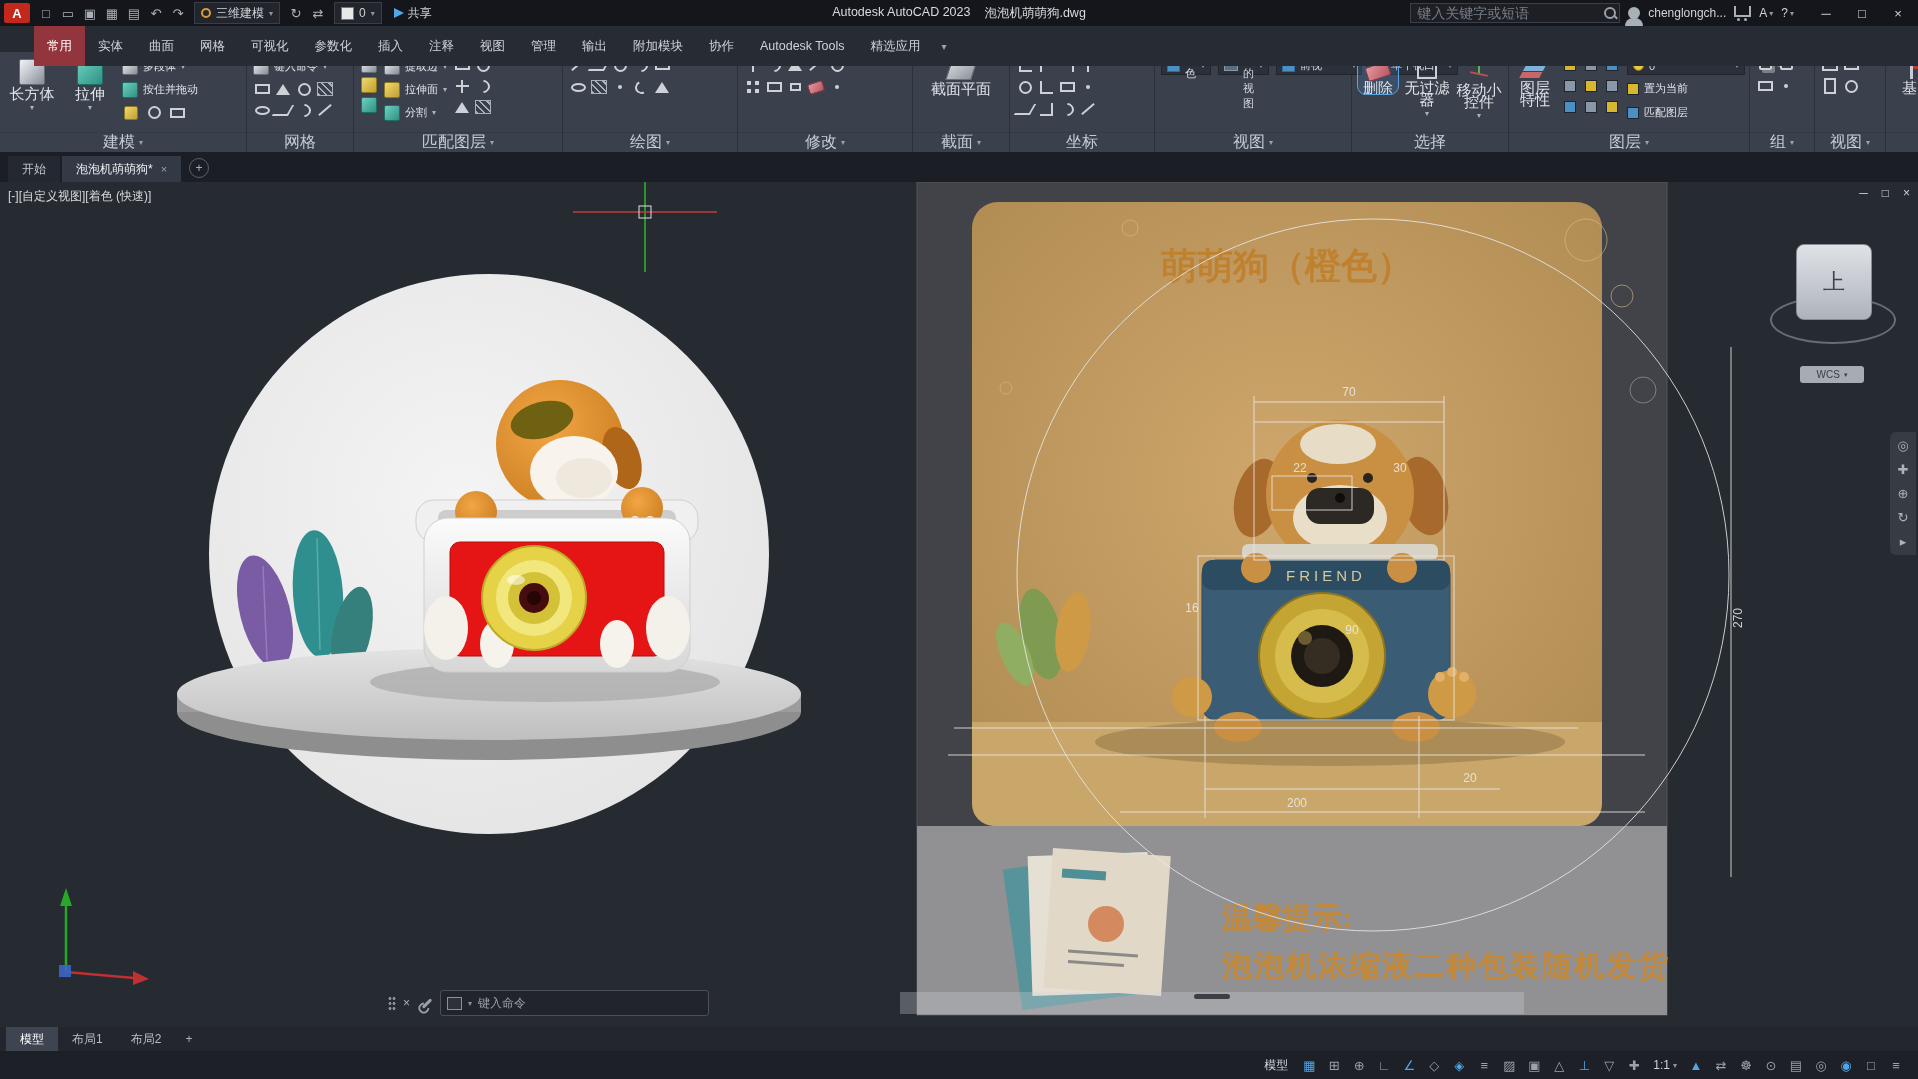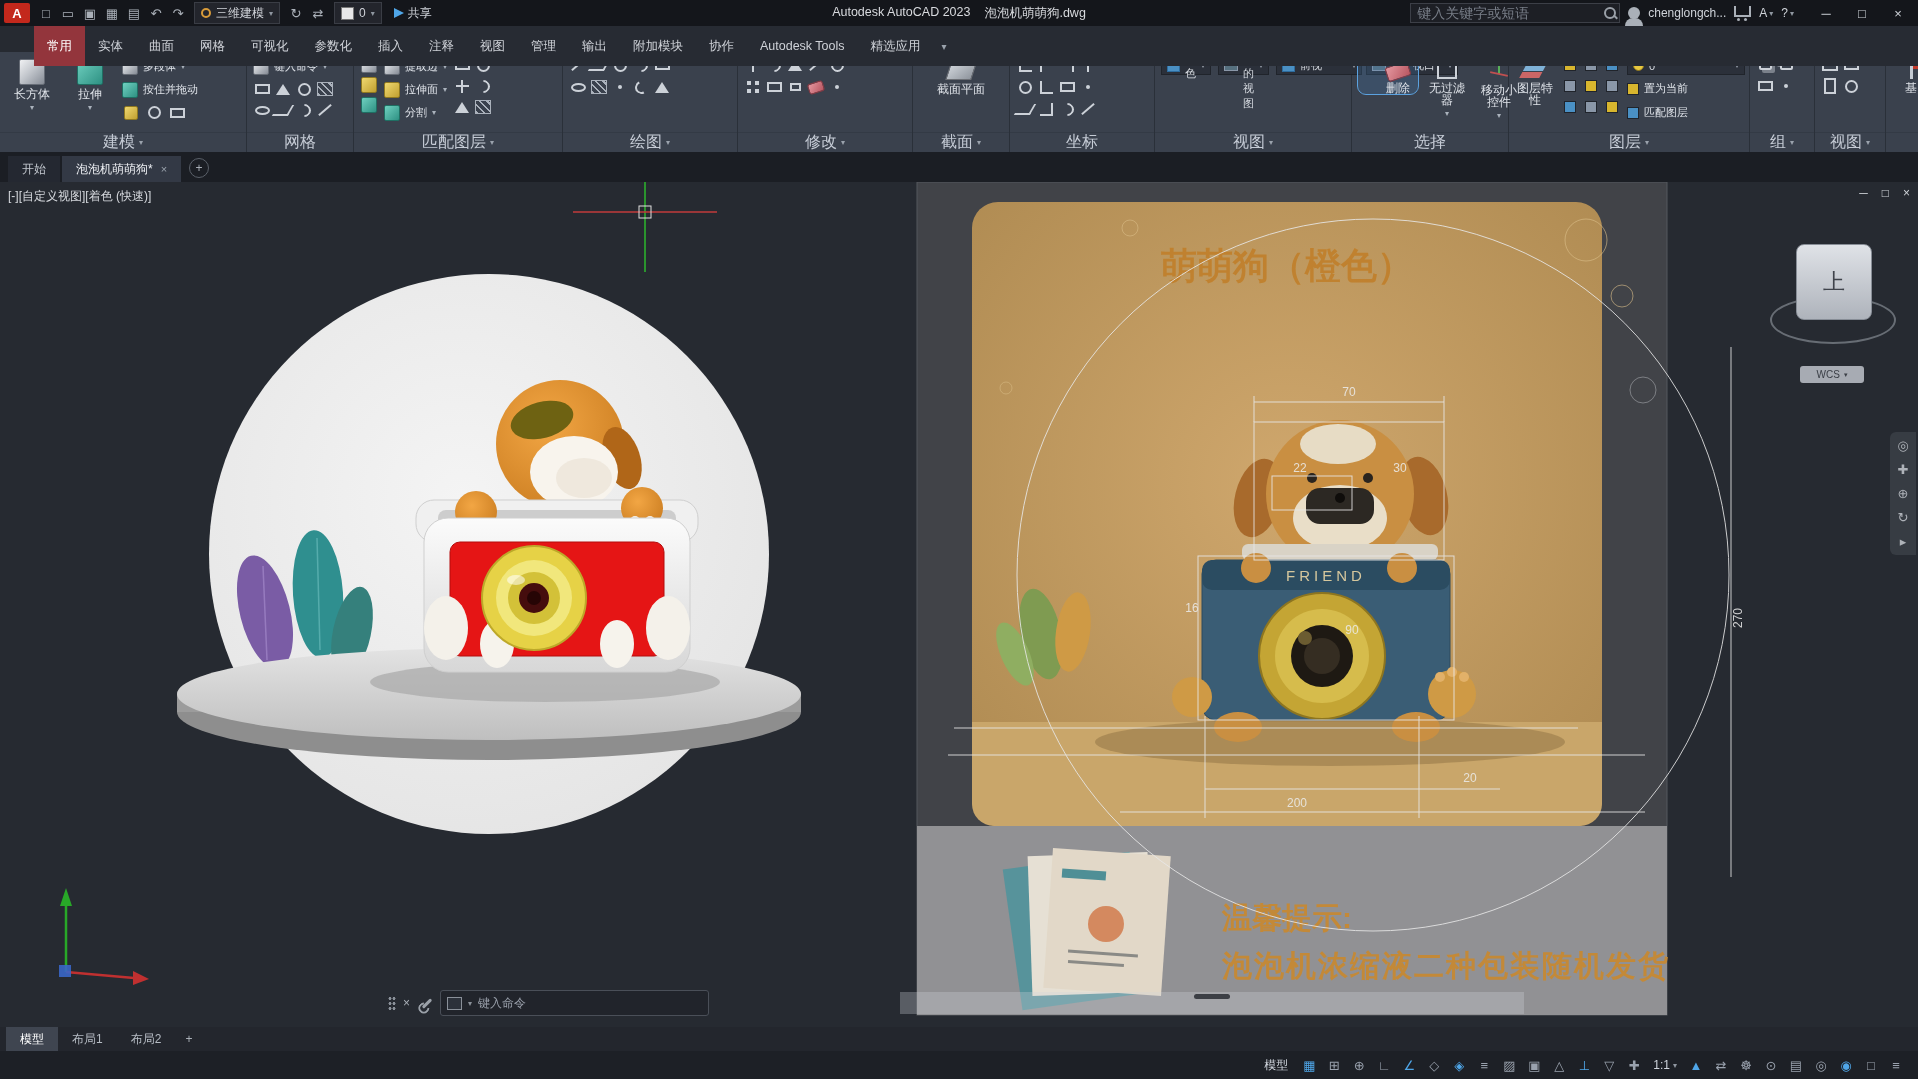--- a/index.html
+++ b/index.html
@@ -42,22 +42,22 @@
   .rtab.active{background:#93353c;color:#fff;}
   .rtab-extra{display:flex;align-items:center;padding:0 8px;color:#9aa2ac;font-size:10px;gap:6px;}
   
   .ribbon{position:absolute;top:52px;left:0;right:0;height:100px;background:#3a414d;display:flex;overflow:hidden;z-index:38;}
   .panel{display:flex;flex-direction:column;border-right:1px solid #2a3039;flex:none;}
   .p-content{flex:1;display:flex;gap:6px;padding:4px 6px;align-items:flex-start;}
   .p-label{height:19px;font-size:16px;color:#c5cbd5;display:flex;align-items:center;justify-content:center;border-top:1px solid #333a45;}
   .pl-caret::after{content:"▾";font-size:8px;margin-left:4px;color:#9aa2ac;}
   .bigbtn{width:52px;display:flex;flex-direction:column;align-items:center;padding-top:3px;gap:3px;}
   .bigbtn.drop::after{content:"▾";font-size:8px;color:#aab2bc;}
-  .bigbtn.hl{outline:1px solid #5ba2e0;background:rgba(70,130,190,.22);border-radius:8px;padding-left:20px;}
-  .bb-label{font-size:12px;line-height:12px;color:#dfe3e9;text-align:center;width:52px;word-break:break-all;}
+  .bigbtn.hl{outline:1px solid #5ba2e0;background:rgba(70,130,190,.22);border-radius:8px;}
+  .bb-label{font-size:15px;line-height:12px;color:#dfe3e9;text-align:center;width:52px;word-break:break-all;}
   .vcol{display:flex;flex-direction:column;gap:2px;}
   .sr{display:flex;align-items:center;gap:5px;height:21px;font-size:11px;color:#dfe3e9;white-space:nowrap;}
   .sr.drop::after{content:"▾";font-size:8px;color:#aab2bc;}
   .grid{display:grid;gap:3px;align-content:start;}
   .g4{grid-template-columns:repeat(4,18px);} .g3{grid-template-columns:repeat(3,18px);} .g2{grid-template-columns:repeat(2,18px);} .g5{grid-template-columns:repeat(5,18px);}
   .cell{width:18px;height:18px;display:flex;align-items:center;justify-content:center;}
   
   .ic{display:inline-block;flex:none;}
   .ic24{width:24px;height:24px;} .ic14{width:14px;height:14px;}
   .cube3d{background:linear-gradient(135deg,#f0f1f3 0%,#c3c7cd 45%,#868c96 100%);border:1px solid #666c76;border-radius:2px;}

